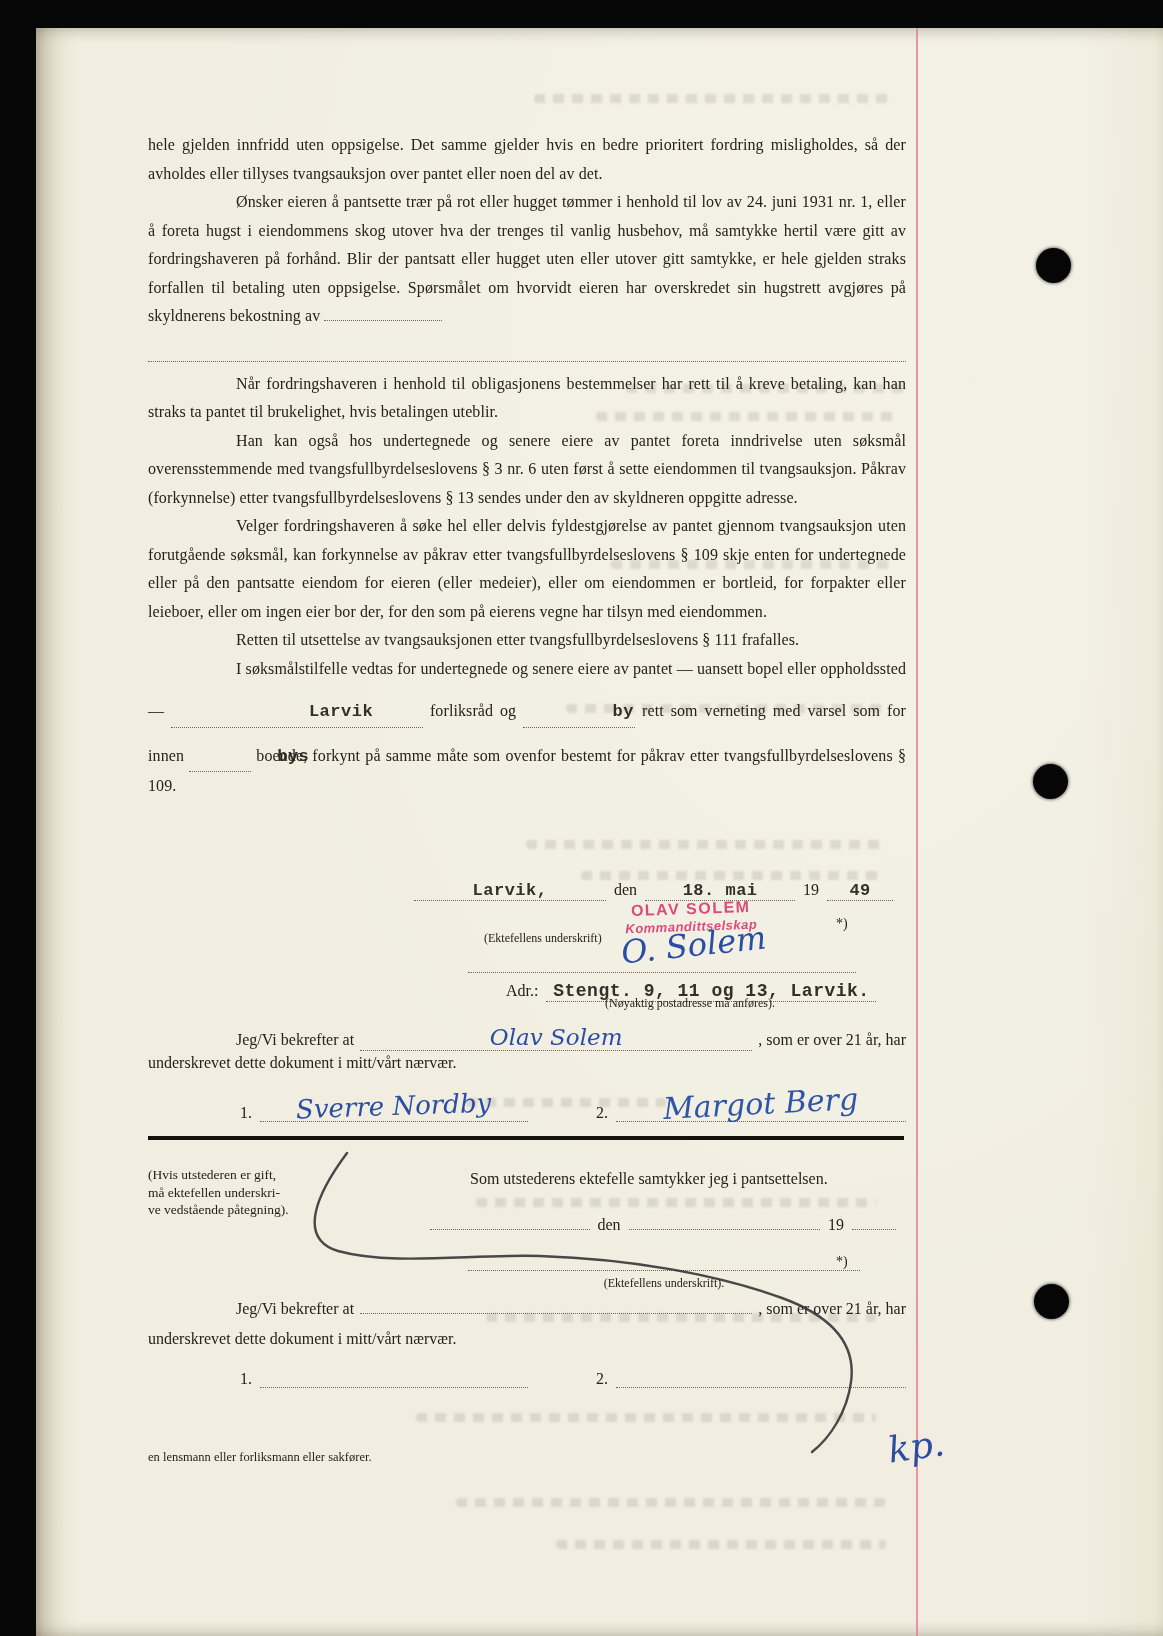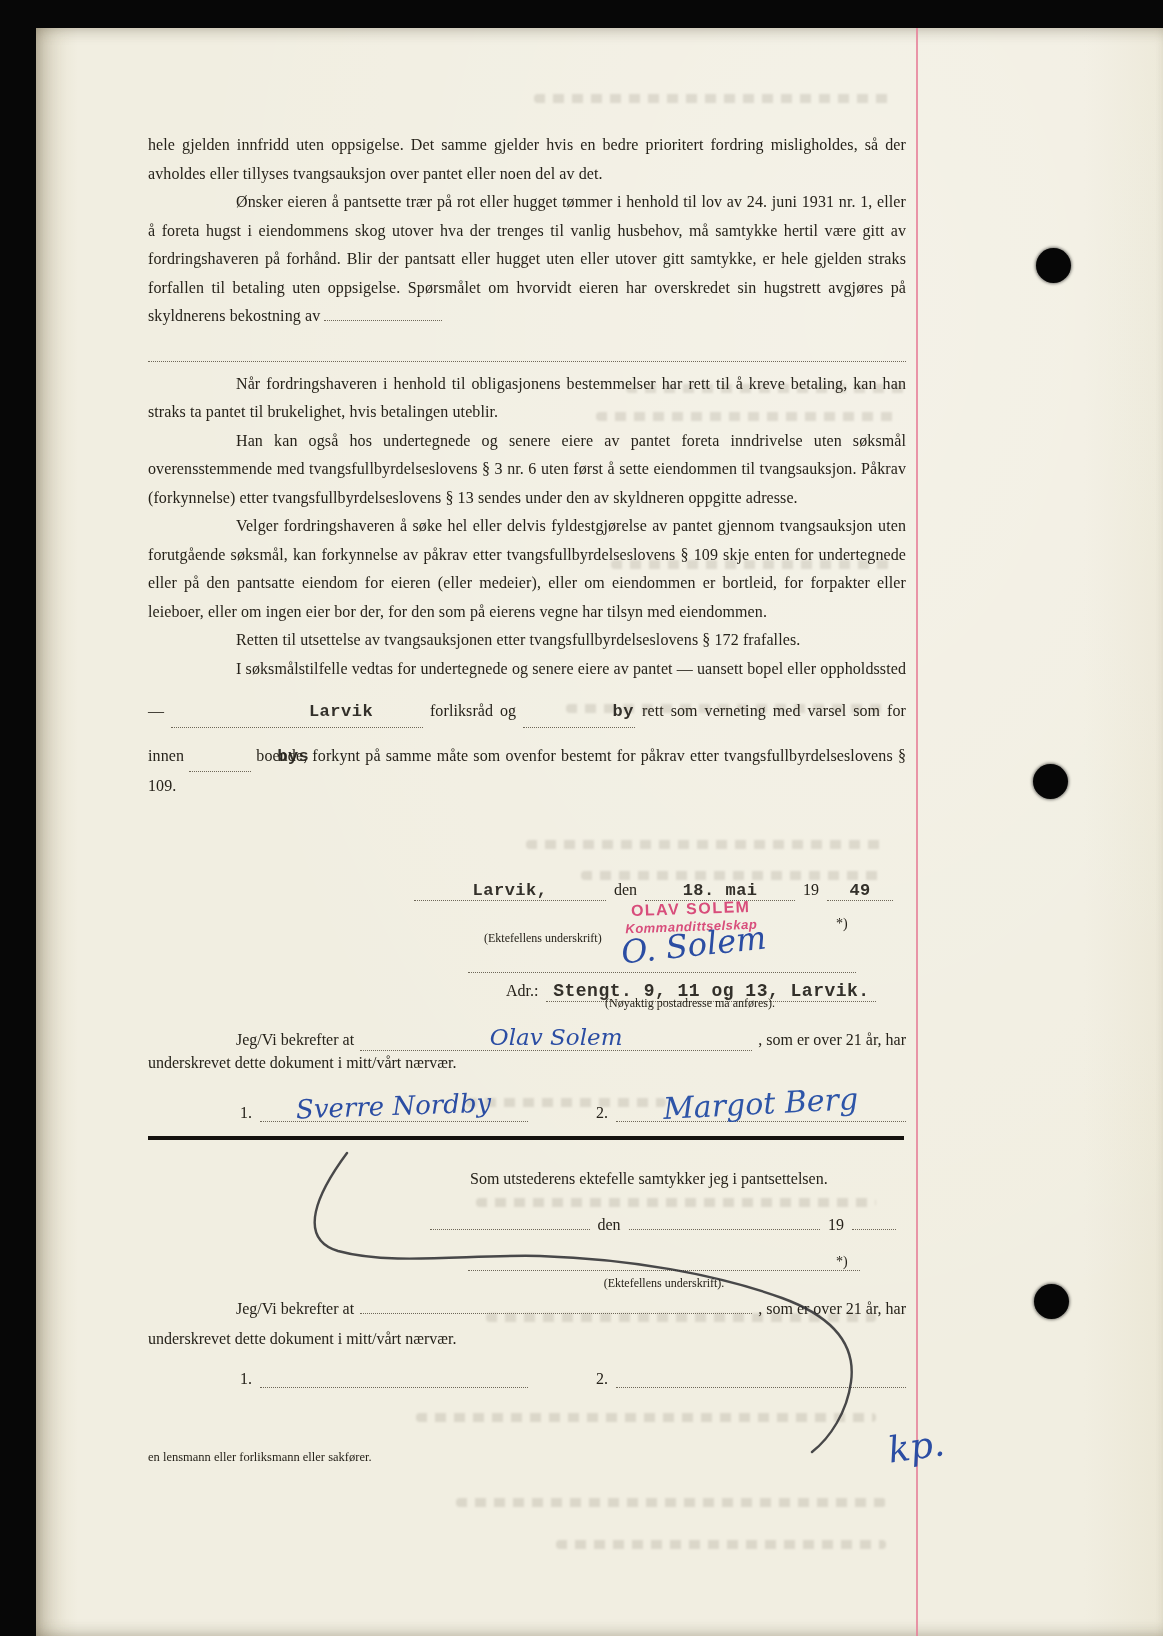--- a/index.html
+++ b/index.html
@@ -64,21 +64,21 @@
     <div class="bleed" style="left:420px;top:1470px;width:430px;"></div>
     <div class="bleed" style="left:520px;top:1512px;width:330px;"></div>
 
     <div class="body-text">
       <p>hele gjelden innfridd uten oppsigelse. Det samme gjelder hvis en bedre prioritert fordring misligholdes, så der avholdes eller tillyses tvangsauksjon over pantet eller noen del av det.</p>
       <p class="ind"><span>Ønsker eieren å pantsette trær på rot eller hugget tømmer i henhold til lov av 24. juni 1931 nr. 1, eller å foreta hugst i eiendommens skog utover hva der trenges til vanlig husbehov, må samtykke hertil være gitt av fordringshaveren på forhånd. Blir der pantsatt eller hugget uten eller utover gitt samtykke, er hele gjelden straks forfallen til betaling uten oppsigelse. Spørsmålet om hvorvidt eieren har overskredet sin hugstrett avgjøres på skyldnerens bekostning av</span> <span class="leader"></span></p>
       <div class="blank-line"></div>
       <p class="ind">Når fordringshaveren i henhold til obligasjonens bestemmelser har rett til å kreve betaling, kan han straks ta pantet til brukelighet, hvis betalingen uteblir.</p>
       <p class="ind">Han kan også hos undertegnede og senere eiere av pantet foreta inndrivelse uten søksmål overensstemmende med tvangsfullbyrdelseslovens § 3 nr. 6 uten først å sette eiendommen til tvangsauksjon. Påkrav (forkynnelse) etter tvangsfullbyrdelseslovens § 13 sendes under den av skyldneren oppgitte adresse.</p>
       <p class="ind">Velger fordringshaveren å søke hel eller delvis fyldestgjørelse av pantet gjennom tvangsauksjon uten forutgående søksmål, kan forkynnelse av påkrav etter tvangsfullbyrdelseslovens § 109 skje enten for undertegnede eller på den pantsatte eiendom for eieren (eller medeier), eller om eiendommen er bortleid, for forpakter eller leieboer, eller om ingen eier bor der, for den som på eierens vegne har tilsyn med eiendommen.</p>
-      <p class="ind">Retten til utsettelse av tvangsauksjonen etter tvangsfullbyrdelseslovens § 172 frafalles.</p>
+      <p class="ind">Retten til utsettelse av tvangsauksjonen etter tvangsfullbyrdelseslovens § 111 frafalles.</p>
       <p class="ind">
         <span>I søksmålstilfelle vedtas for undertegnede og senere eiere av pantet — uansett bopel eller oppholdssted —</span>
         <span class="dfill typed" style="width:252px;">Larvik</span>
         <span>forliksråd og</span>
         <span class="dfill typed" style="width:112px;">by</span>
         <span>rett som verneting med varsel som for innen</span>
         <span class="dfill typed" style="width:62px;text-align:right;">bys</span>
         <span>boende, forkynt på samme måte som ovenfor bestemt for påkrav etter tvangsfullbyrdelseslovens § 109.</span>
       </p>
     </div>
@@ -121,20 +121,25 @@
         <span class="hand" style="font-size:26px;transform:rotate(-2deg);">Sverre Nordby</span>
       </span>
       <span style="margin-left:60px;">2.</span>
       <span class="sigfill" style="flex:1;margin:0 0 0 8px;">
         <span class="hand" style="font-size:30px;transform:rotate(-3deg);color:#2e55a8;">Margot Berg</span>
       </span>
     </div>
 
     <div class="divider"></div>
 
+    <div class="abs" style="left:112px;top:1138px;width:220px;font-size:13.5px;line-height:17.5px;">
+      <div>(Hvis utstederen er gift,</div>
+      <div>må ektefellen underskri-</div>
+      <div>ve vedstående påtegning).</div>
+    </div>
     <div class="abs" style="left:434px;top:1142px;font-size:16px;">Som utstederens ektefelle samtykker jeg i pantsettelsen.</div>
 
     <div class="row" style="left:394px;top:1186px;width:466px;font-size:16px;">
       <span class="dfill" style="flex:1;"></span>
       <span style="padding:0 8px;">den</span>
       <span class="dfill" style="flex:1.2;"></span>
       <span style="padding:0 8px;">19</span>
       <span class="dfill" style="width:44px;"></span>
     </div>
 

